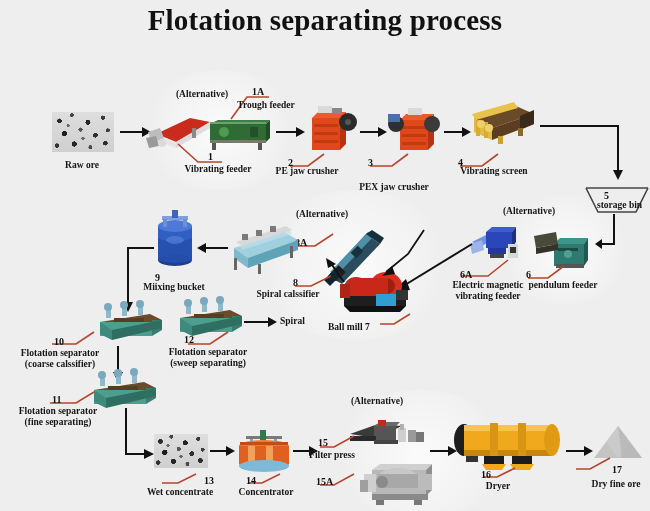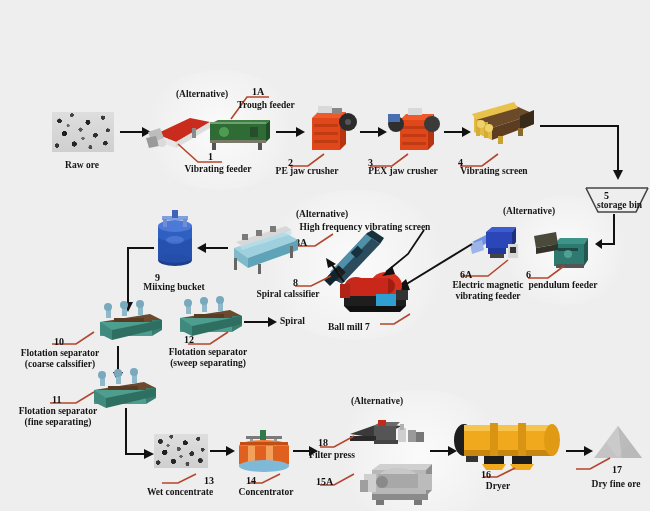--- a/index.html
+++ b/index.html
@@ -81,20 +81,21 @@
 </head>
 <body>
 
 <div id="stage">
 
   <div class="watermark" style="left:140px;top:70px;width:160px;height:120px;"></div>
   <div class="watermark" style="left:255px;top:190px;width:200px;height:150px;"></div>
   <div class="watermark" style="left:330px;top:390px;width:180px;height:130px;"></div>
   <div class="watermark" style="left:500px;top:195px;width:130px;height:110px;"></div>
 
+  <div class="title">Flotation separating process</div>
 
   <div class="orerect" style="left:52px;top:112px;width:62px;height:40px;"></div>
   <div class="lbl c" style="left:82px;top:160px;">Raw ore</div>
 
   <svg class="arrowsvg" style="left:120px;top:124px;" width="32" height="16">
     <line x1="0" y1="8" x2="22" y2="8" stroke="#111" stroke-width="2"></line>
     <polygon points="22,3 31,8 22,13" fill="#111"></polygon>
   </svg>
 
   <div class="eq" style="left:146px;top:108px;width:66px;height:42px;">
@@ -178,21 +179,21 @@
       <circle cx="10" cy="22" r="8" fill="#2f2f2f"></circle>
       <circle cx="46" cy="22" r="8" fill="#3a3a3a"></circle>
       <rect x="2" y="12" width="12" height="8" fill="#4a6fb0"></rect>
       <rect x="22" y="6" width="14" height="7" fill="#d9d9d9"></rect>
     </svg>
   </div>
   <svg class="leader" style="left:370px;top:152px;" width="44" height="18">
     <polyline points="0,14 22,14 38,2" fill="none" stroke="#b4462c" stroke-width="1.6"></polyline>
   </svg>
   <div class="num" style="left:368px;top:157px;">3</div>
-  <div class="lbl c" style="left:394px;top:166px;margin-left:9px;">PEX jaw crusher</div>
+  <div class="lbl c" style="left:394px;top:182px;">PEX jaw crusher</div>
 
   <svg class="arrowsvg" style="left:444px;top:124px;" width="28" height="16">
     <line x1="0" y1="8" x2="18" y2="8" stroke="#111" stroke-width="2"></line>
     <polygon points="18,3 27,8 18,13" fill="#111"></polygon>
   </svg>
 
   <div class="eq" style="left:468px;top:100px;width:70px;height:50px;">
     <svg width="70" height="50">
       <polygon points="6,18 48,6 66,14 24,28" fill="#6b4a2a"></polygon>
       <polygon points="4,14 46,2 50,8 8,20" fill="#e8c24a"></polygon>
@@ -307,21 +308,20 @@
       <rect x="10" y="44" width="12" height="10" fill="#1c1c1c" transform="rotate(-45 16 49)"></rect>
       <rect x="30" y="24" width="10" height="8" fill="#17323e" transform="rotate(-45 35 28)"></rect>
       <circle cx="14" cy="52" r="5" fill="#333"></circle>
       <polygon points="2,56 12,46 18,52 8,62" fill="#0f2630"></polygon>
     </svg>
   </div>
   <svg class="leader" style="left:297px;top:232px;" width="40" height="18">
     <polyline points="0,14 18,14 36,2" fill="none" stroke="#b4462c" stroke-width="1.6"></polyline>
   </svg>
   <div class="num" style="left:295px;top:237px;">8A</div>
-  <div class="lbl c" style="left:365px;top:222px;">High frequency vibrating screen</div>
   <div class="alt" style="left:310px;top:209px;">(Alternative)</div>
 
   <svg class="arrowsvg" style="left:324px;top:256px;" width="24" height="30">
     <line x1="20" y1="26" x2="6" y2="6" stroke="#111" stroke-width="2"></line>
     <polygon points="2,2 12,8 4,12" fill="#111"></polygon>
   </svg>
 
   <svg class="arrowsvg" style="left:386px;top:232px;" width="74" height="58">
     <polyline points="70,2 40,28 6,52" fill="none" stroke="#111" stroke-width="0"></polyline>
   </svg>
@@ -516,21 +516,21 @@
       <rect x="60" y="14" width="8" height="12" fill="#9a9a9a"></rect>
       <rect x="68" y="16" width="8" height="10" fill="#777"></rect>
       <rect x="52" y="8" width="4" height="6" fill="#b0b0b0"></rect>
       <rect x="2" y="20" width="26" height="5" fill="#2a2a2a"></rect>
       <rect x="26" y="24" width="24" height="4" fill="#444"></rect>
     </svg>
   </div>
   <svg class="leader" style="left:320px;top:434px;" width="38" height="16">
     <polyline points="0,13 14,13 34,2" fill="none" stroke="#b4462c" stroke-width="1.6"></polyline>
   </svg>
-  <div class="num" style="left:318px;top:437px;">18</div>
+  <div class="num" style="left:318px;top:437px;">15</div>
   <div class="lbl c" style="left:332px;top:450px;">Filter press</div>
 
   <div class="eq" style="left:358px;top:456px;width:84px;height:50px;">
     <svg width="84" height="50">
       <rect x="14" y="14" width="54" height="26" fill="#b8b8b8"></rect>
       <polygon points="14,14 22,8 74,8 68,14" fill="#d0d0d0"></polygon>
       <polygon points="68,14 74,8 74,34 68,40" fill="#8f8f8f"></polygon>
       <ellipse cx="40" cy="22" rx="20" ry="10" fill="#c8c8c8"></ellipse>
       <rect x="20" y="18" width="40" height="14" fill="#a8a8a8"></rect>
       <rect x="6" y="18" width="12" height="18" fill="#cfcfcf"></rect>

